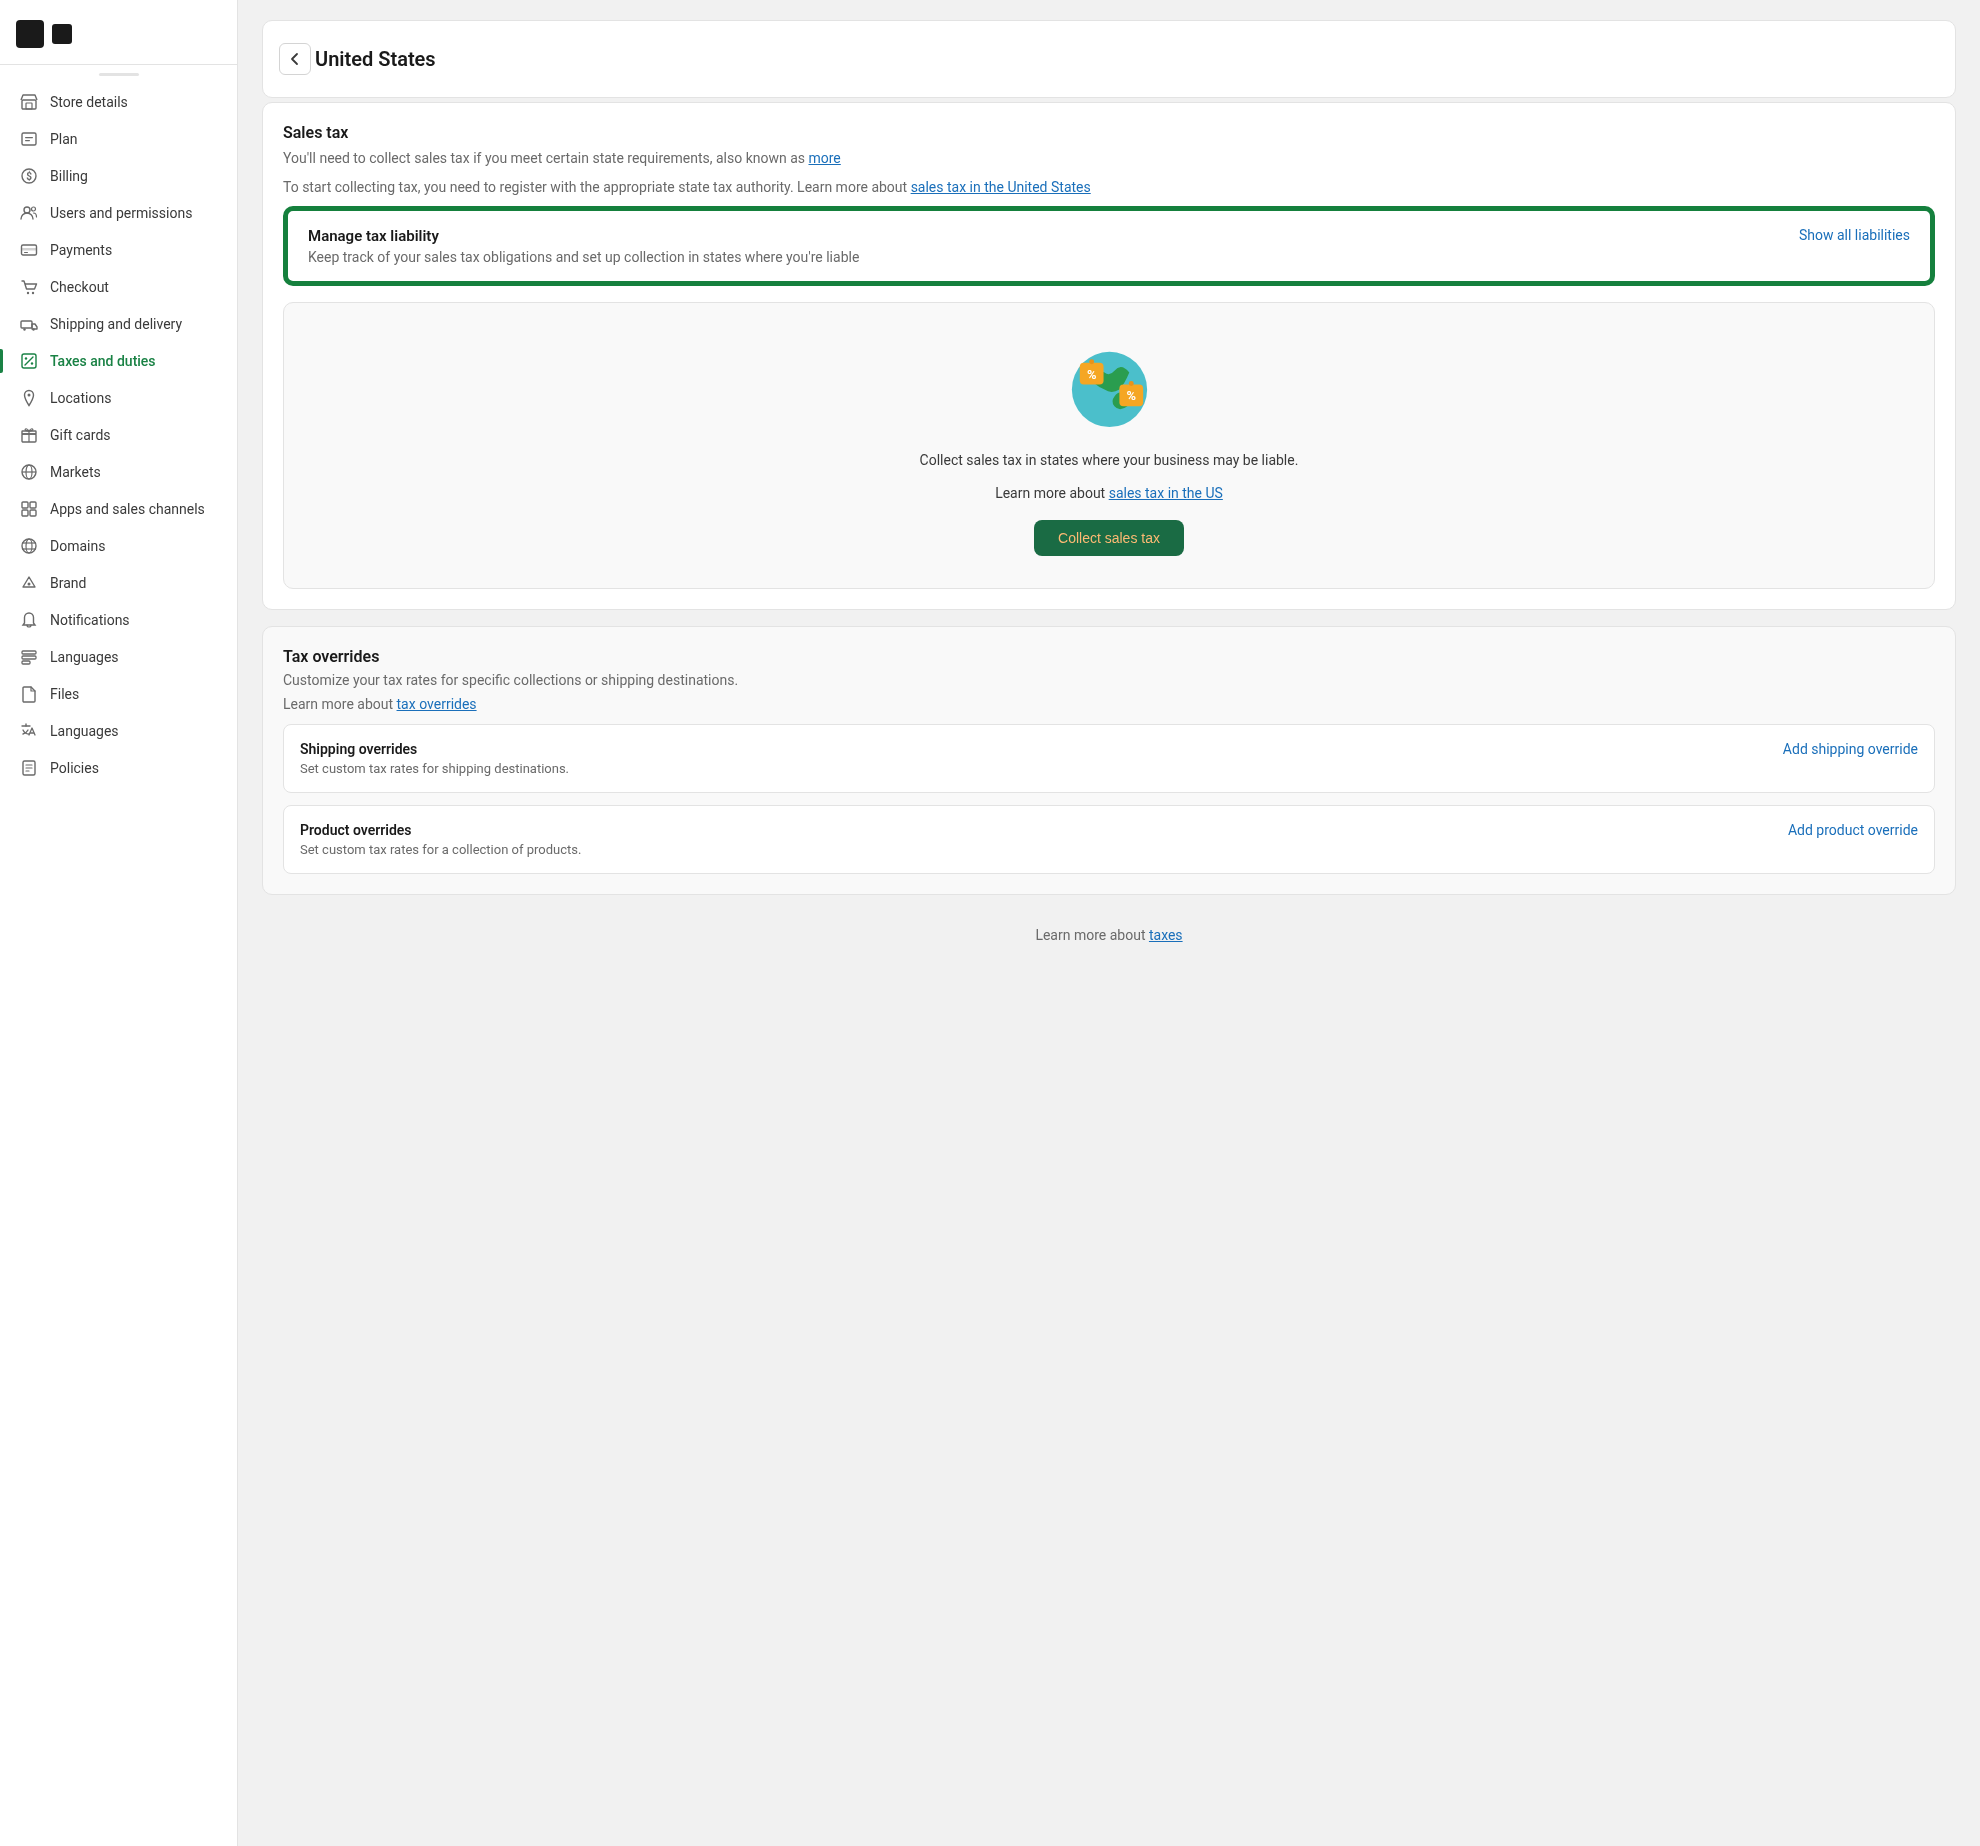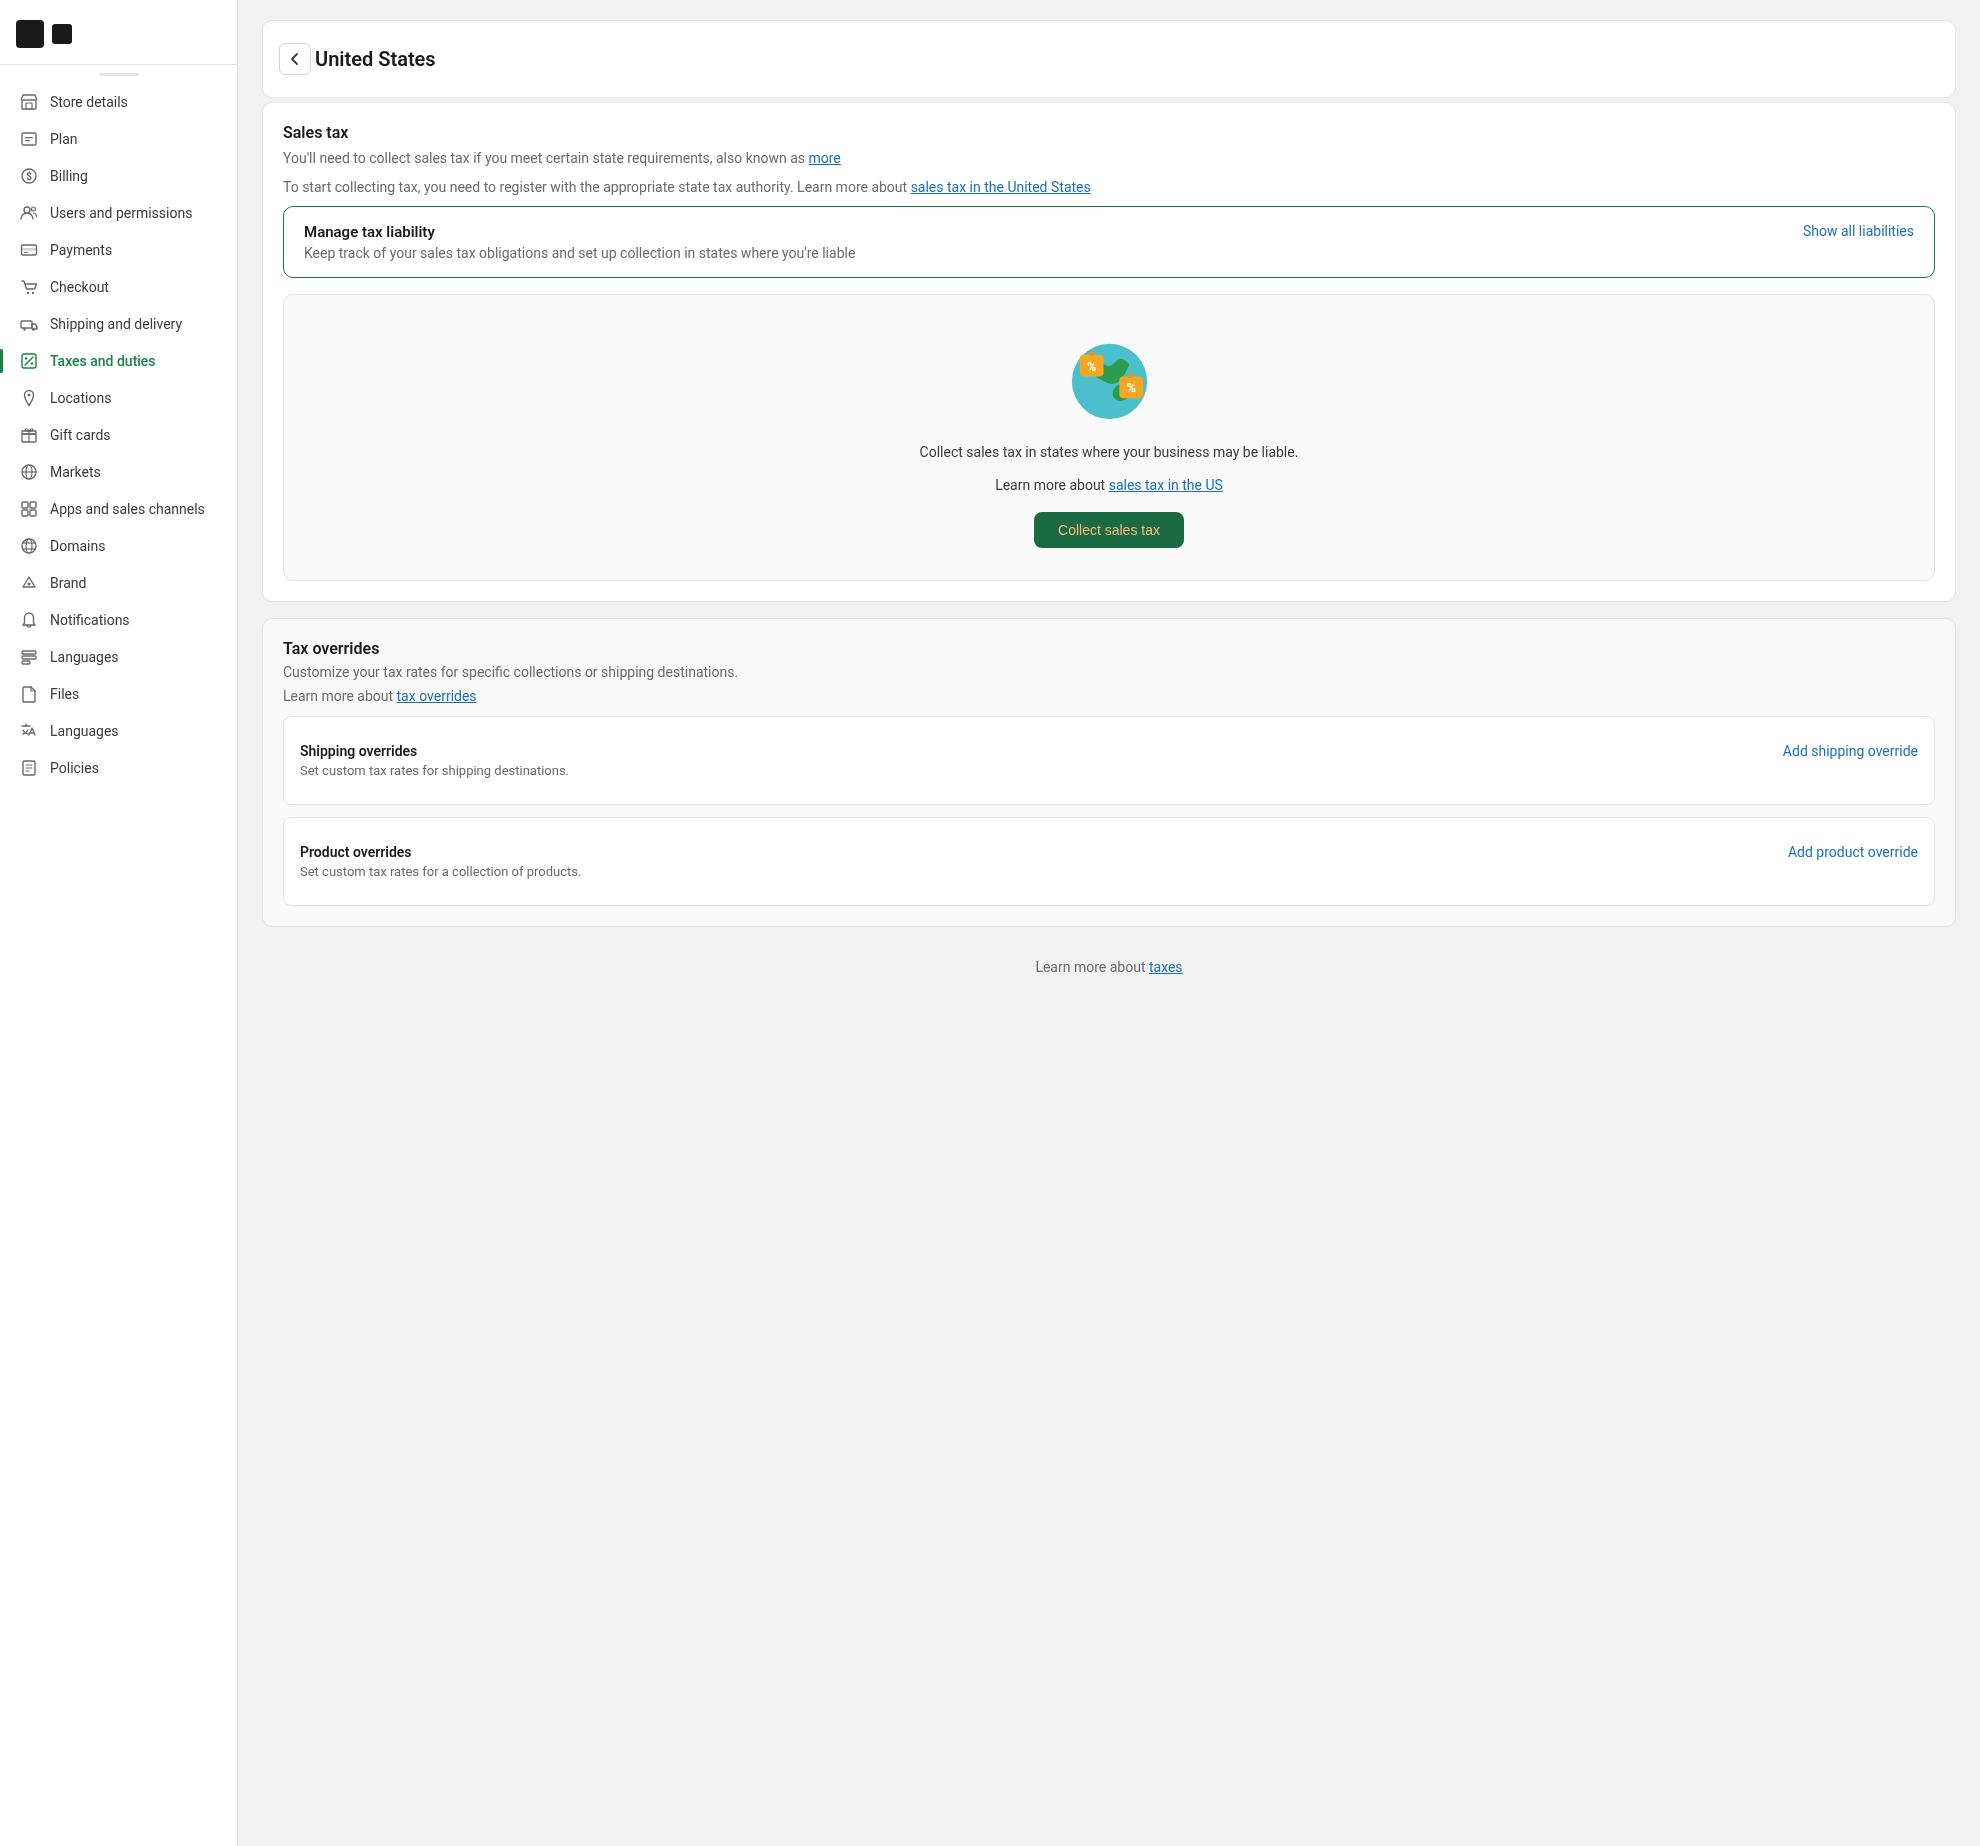--- a/index.html
+++ b/index.html
@@ -182,21 +182,21 @@
     .section-desc a, .section-link {
       color: #1a6fba;
       text-decoration: underline;
       cursor: pointer;
     }
 
     
     .liability-card {
       background: #fff;
       border-radius: 10px;
-      border: 1px solid #15803d;
+      border: 5px solid #15803d;
       padding: 16px 20px;
       display: flex;
       align-items: flex-start;
       justify-content: space-between;
       gap: 16px;
     }
 
     .liability-card-content {}
 
     .liability-card-title {
@@ -279,21 +279,21 @@
       font-size: 14px;
       color: #6a6a6a;
       margin-top: 8px;
     }
 
     
     .override-item {
       background: #fff;
       border-radius: 8px;
       border: 1px solid #e3e3e3;
-      padding: 26px 16px;
+      padding: 16px 16px;
       margin-top: 12px;
       display: flex;
       align-items: flex-start;
       justify-content: space-between;
       gap: 16px;
     }
 
     .override-item-content {}
 
     .override-item-title {

